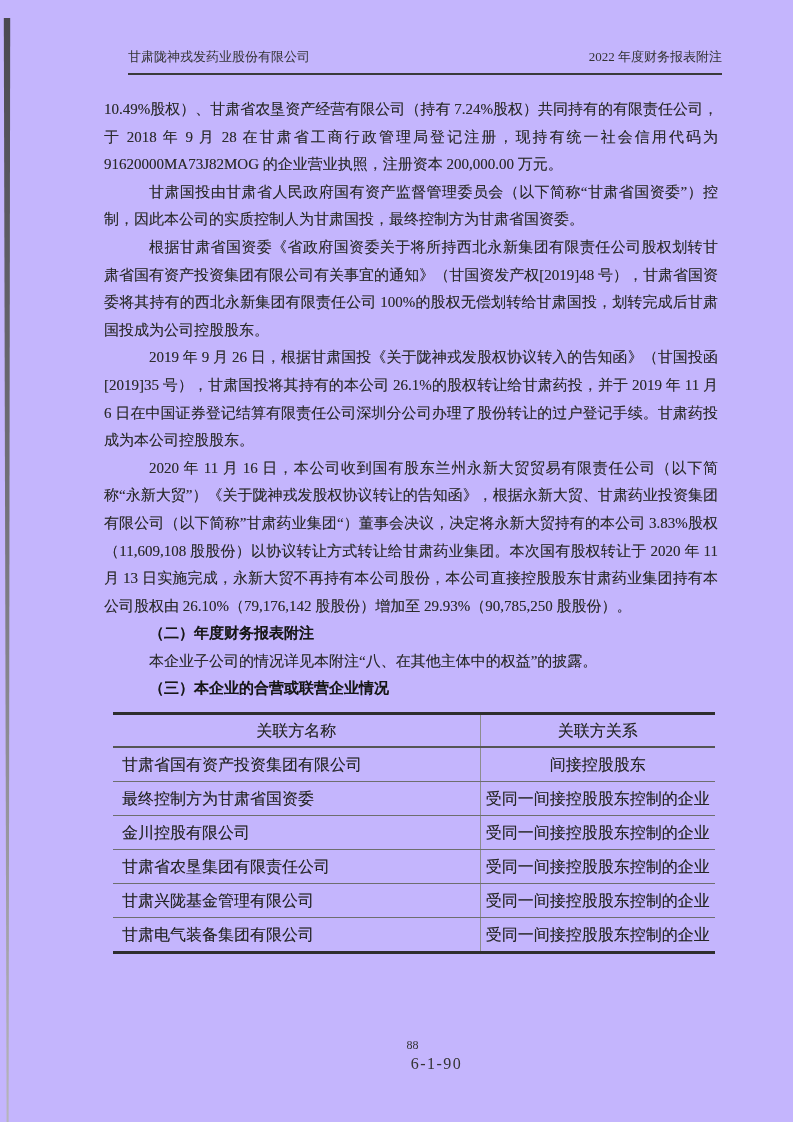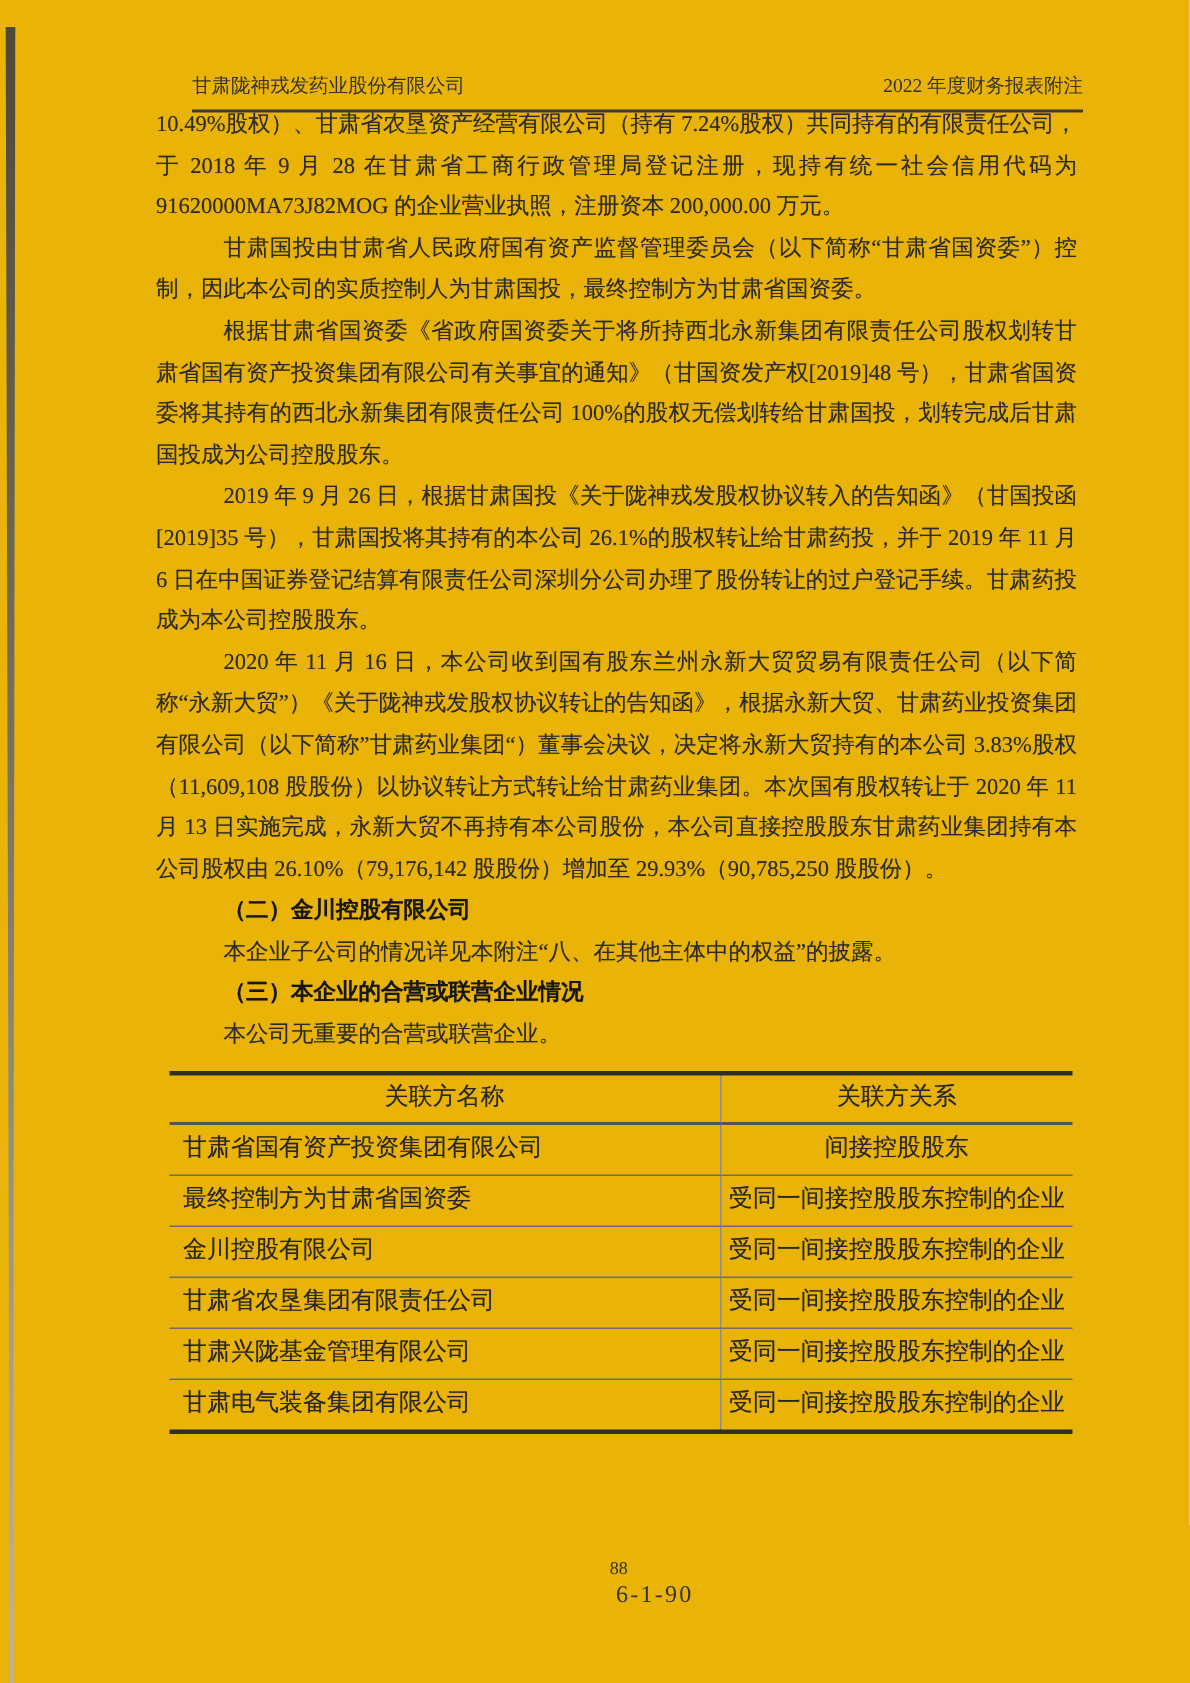--- a/index.html
+++ b/index.html
@@ -4,37 +4,37 @@
 <style>
   html, body { margin: 0; padding: 0; }
   body {
     width: 793px; height: 1122px;
     background: #ffffff;
     font-family: "Liberation Serif", "DejaVu Serif", serif;
     color: #2b2b2b;
   }
   .page {
     position: relative; width: 793px; height: 1122px;
-    background: #eab308; overflow: hidden;
+    background: #c4b5fd; overflow: hidden;
   }
   
   .scan-edge {
     position: absolute; left: 3px; top: 18px; width: 8px; height: 1104px;
     background: linear-gradient(to bottom, #3d3d3d, #6b6b6b 45%, #9c9c9c 80%, #b5b5b5);
     clip-path: polygon(10% 0, 90% 0, 70% 100%, 45% 100%);
     opacity: 0.9;
   }
   .header {
     position: absolute; left: 128px; top: 48px; width: 594px;
     display: flex; justify-content: space-between; align-items: flex-end;
     border-bottom: 2px solid #3a3a3a; padding-bottom: 7px;
     font-size: 13px; color: #333;
   }
   .content {
-    position: absolute; left: 104px; top: 70px; width: 614px;
+    position: absolute; left: 104px; top: 96px; width: 614px;
     font-size: 15px; line-height: 27.6px; text-align: justify;
     text-shadow: 0 0 0.5px rgba(40,40,40,0.45);
   }
   .para { margin: 0; text-indent: 3em; }
   .para.no-indent { text-indent: 0; }
   .sec-heading { margin: 0; text-indent: 3em; font-weight: bold; color: #161616; }
   .sec-body { margin: 0; text-indent: 3em; }
 
   table.rel-table {
     border-collapse: collapse; table-layout: fixed;
@@ -71,24 +71,23 @@
     <span>2022 年度财务报表附注</span>
   </div>
 
   <div class="content">
     <p class="para no-indent">10.49%股权）、甘肃省农垦资产经营有限公司（持有 7.24%股权）共同持有的有限责任公司，于 2018 年 9 月 28 在甘肃省工商行政管理局登记注册，现持有统一社会信用代码为 91620000MA73J82MOG 的企业营业执照，注册资本 200,000.00 万元。</p>
     <p class="para">甘肃国投由甘肃省人民政府国有资产监督管理委员会（以下简称“甘肃省国资委”）控制，因此本公司的实质控制人为甘肃国投，最终控制方为甘肃省国资委。</p>
     <p class="para">根据甘肃省国资委《省政府国资委关于将所持西北永新集团有限责任公司股权划转甘肃省国有资产投资集团有限公司有关事宜的通知》（甘国资发产权[2019]48 号），甘肃省国资委将其持有的西北永新集团有限责任公司 100%的股权无偿划转给甘肃国投，划转完成后甘肃国投成为公司控股股东。</p>
     <p class="para">2019 年 9 月 26 日，根据甘肃国投《关于陇神戎发股权协议转入的告知函》（甘国投函[2019]35 号），甘肃国投将其持有的本公司 26.1%的股权转让给甘肃药投，并于 2019 年 11 月 6 日在中国证券登记结算有限责任公司深圳分公司办理了股份转让的过户登记手续。甘肃药投成为本公司控股股东。</p>
     <p class="para">2020 年 11 月 16 日，本公司收到国有股东兰州永新大贸贸易有限责任公司（以下简称“永新大贸”）《关于陇神戎发股权协议转让的告知函》，根据永新大贸、甘肃药业投资集团有限公司（以下简称”甘肃药业集团“）董事会决议，决定将永新大贸持有的本公司 3.83%股权（11,609,108 股股份）以协议转让方式转让给甘肃药业集团。本次国有股权转让于 2020 年 11 月 13 日实施完成，永新大贸不再持有本公司股份，本公司直接控股股东甘肃药业集团持有本公司股权由 26.10%（79,176,142 股股份）增加至 29.93%（90,785,250 股股份）。</p>
 
-    <p class="sec-heading">（二）金川控股有限公司</p>
+    <p class="sec-heading">（二）年度财务报表附注</p>
     <p class="sec-body">本企业子公司的情况详见本附注“八、在其他主体中的权益”的披露。</p>
     <p class="sec-heading">（三）本企业的合营或联营企业情况</p>
-    <p class="sec-body">本公司无重要的合营或联营企业。</p>
 
     <table class="rel-table">
       <colgroup>
           <col class="col-name">
           <col>
         </colgroup>
       <thead>
         <tr>
           <th class="vline">关联方名称</th>
           <th class="rel">关联方关系</th>

